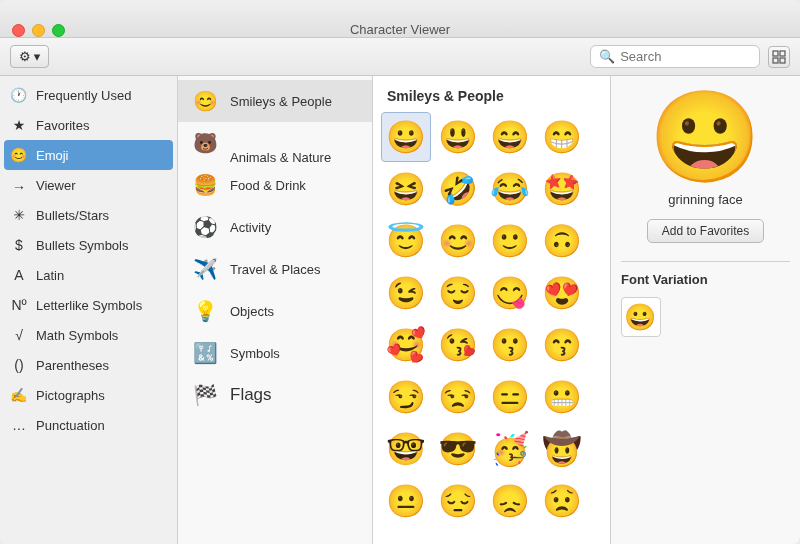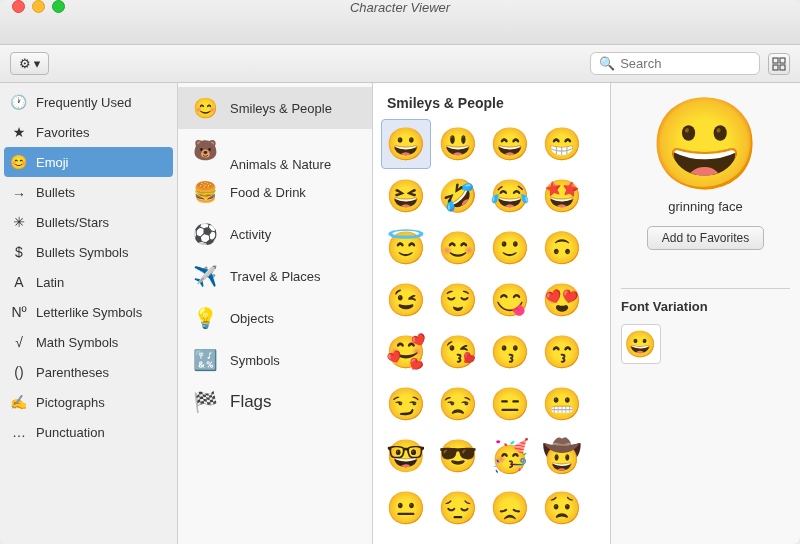--- a/index.html
+++ b/index.html
@@ -7,29 +7,28 @@
       font-family: -apple-system, BlinkMacSystemFont, "San Francisco", "Helvetica Neue", sans-serif;
       background: #ececec;
       width: 800px;
       height: 544px;
       overflow: hidden;
       border-radius: 8px;
       display: flex;
       flex-direction: column;
     }
     .title-bar {
-      height: 45px;
+      height: 38px;
       background: linear-gradient(to bottom, #f0f0f0, #e0e0e0);
       display: flex;
-      align-items: flex-start;
+      align-items: flex-end;
       justify-content: center;
       position: relative;
       border-bottom: 1px solid #c8c8c8;
       border-radius: 8px 8px 0 0;
-      font-style: italic;
     }
     .title-bar-buttons {
       position: absolute;
       left: 12px;
       display: flex;
       gap: 7px;
     }
     .tb-btn {
       width: 13px; height: 13px;
       border-radius: 50%;
@@ -199,21 +198,21 @@
       margin-bottom: 12px;
     }
     .add-favorites-btn {
       background: linear-gradient(to bottom, #fafafa, #e6e6e6);
       border: 1px solid #b8b8b8;
       border-radius: 5px;
       padding: 4px 14px;
       font-size: 12px;
       color: #333;
       cursor: pointer;
-      margin-bottom: 28px;
+      margin-bottom: 8px;
     }
     .font-variation-title {
       font-size: 13px;
       font-weight: 600;
       color: #333;
       align-self: flex-start;
       margin-bottom: 10px;
     }
     .font-variation-grid {
       display: flex;
@@ -279,21 +278,21 @@
       <div class="left-item">
         <span class="icon">★</span>
         <span>Favorites</span>
       </div>
       <div class="left-item active">
         <span class="icon">😊</span>
         <span>Emoji</span>
       </div>
       <div class="left-item">
         <span class="icon">→</span>
-        <span>Bullets</span>
+        <span>Viewer</span>
       </div>
       <div class="left-item">
         <span class="icon">✳</span>
         <span>Bullets/Stars</span>
       </div>
       <div class="left-item">
         <span class="icon">$</span>
         <span>Bullets Symbols</span>
       </div>
       <div class="left-item">

